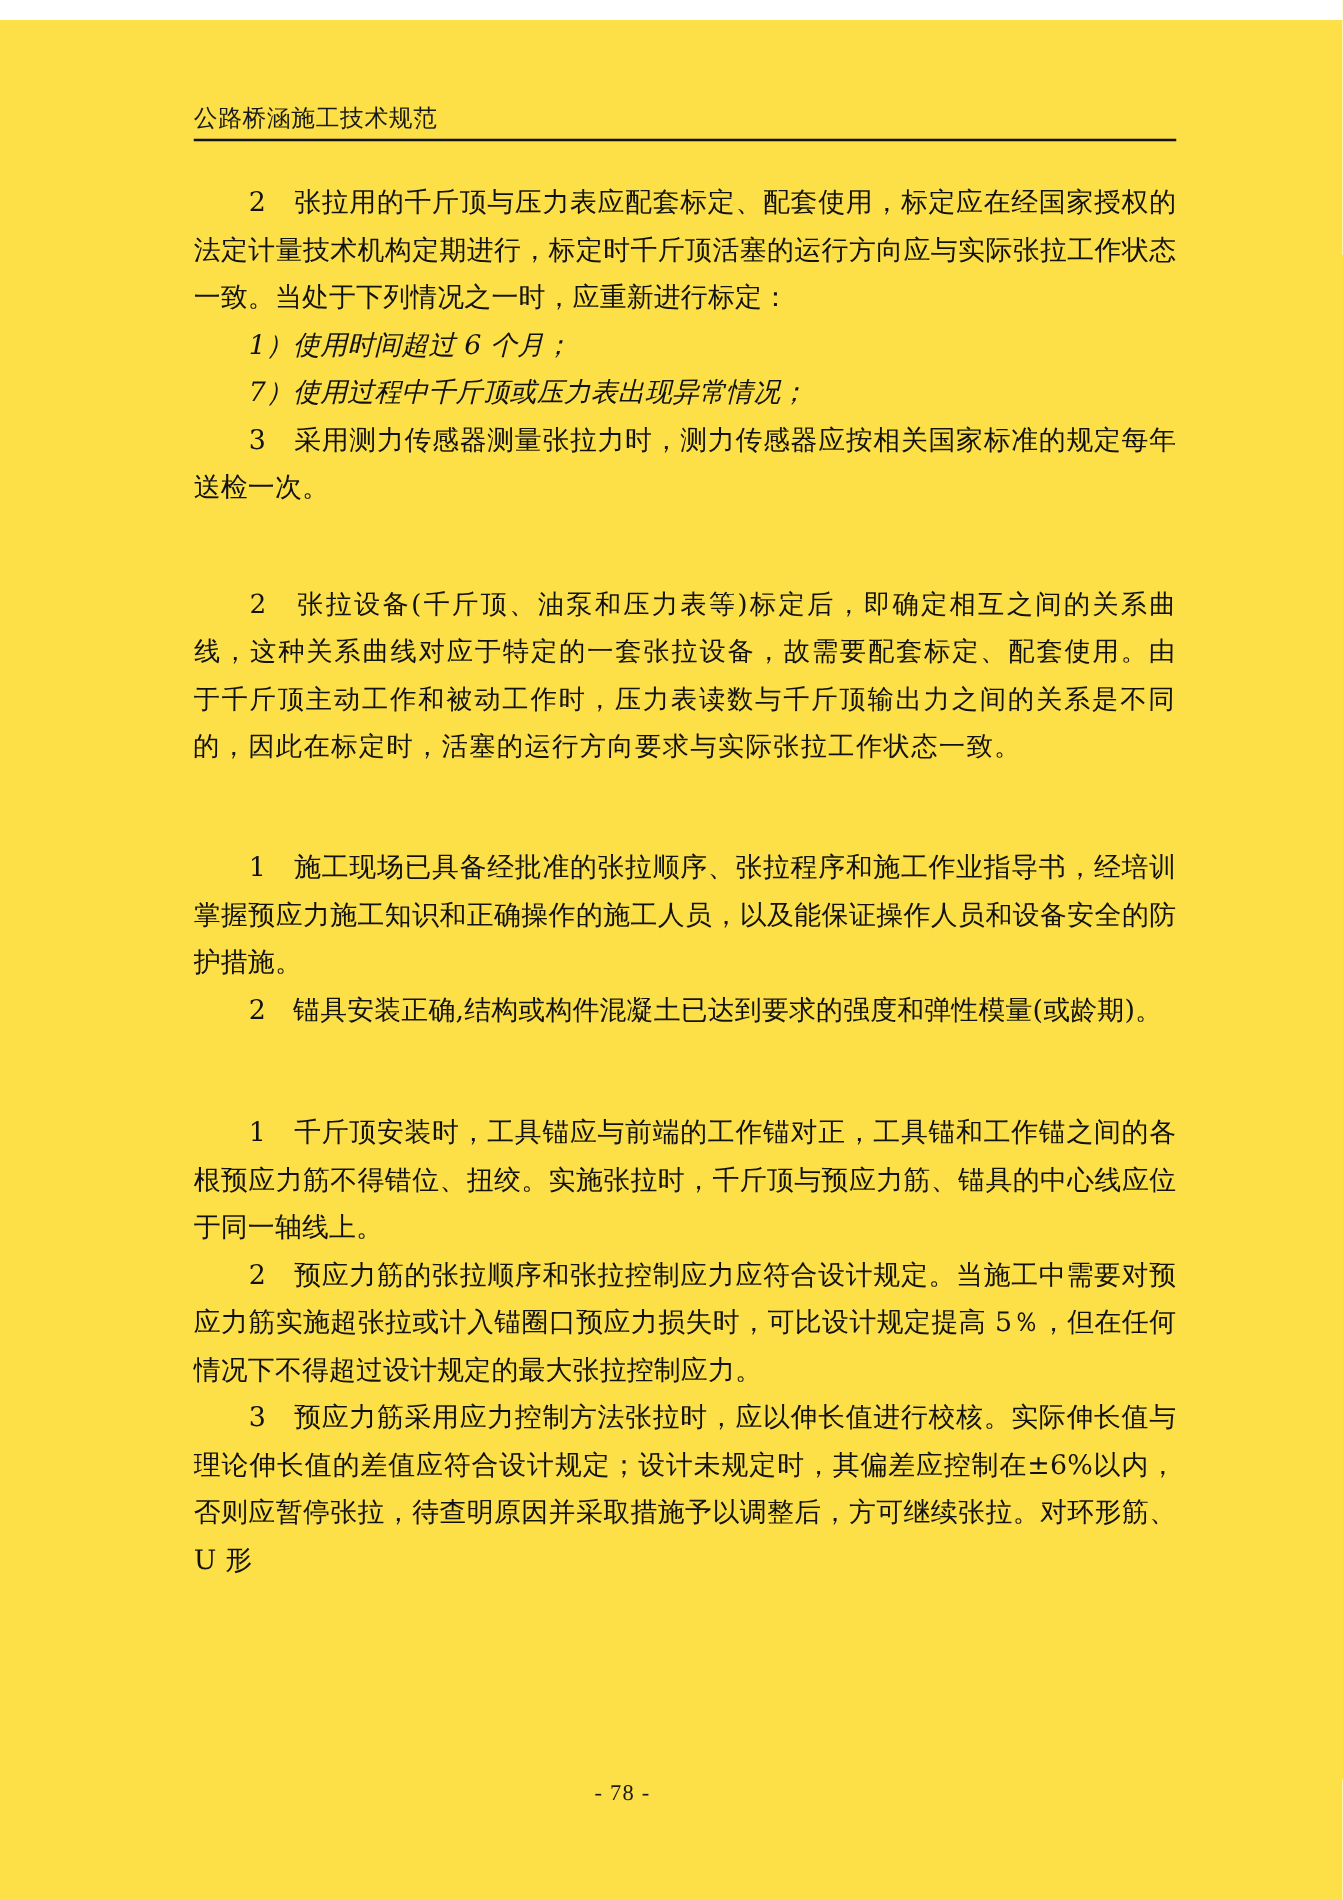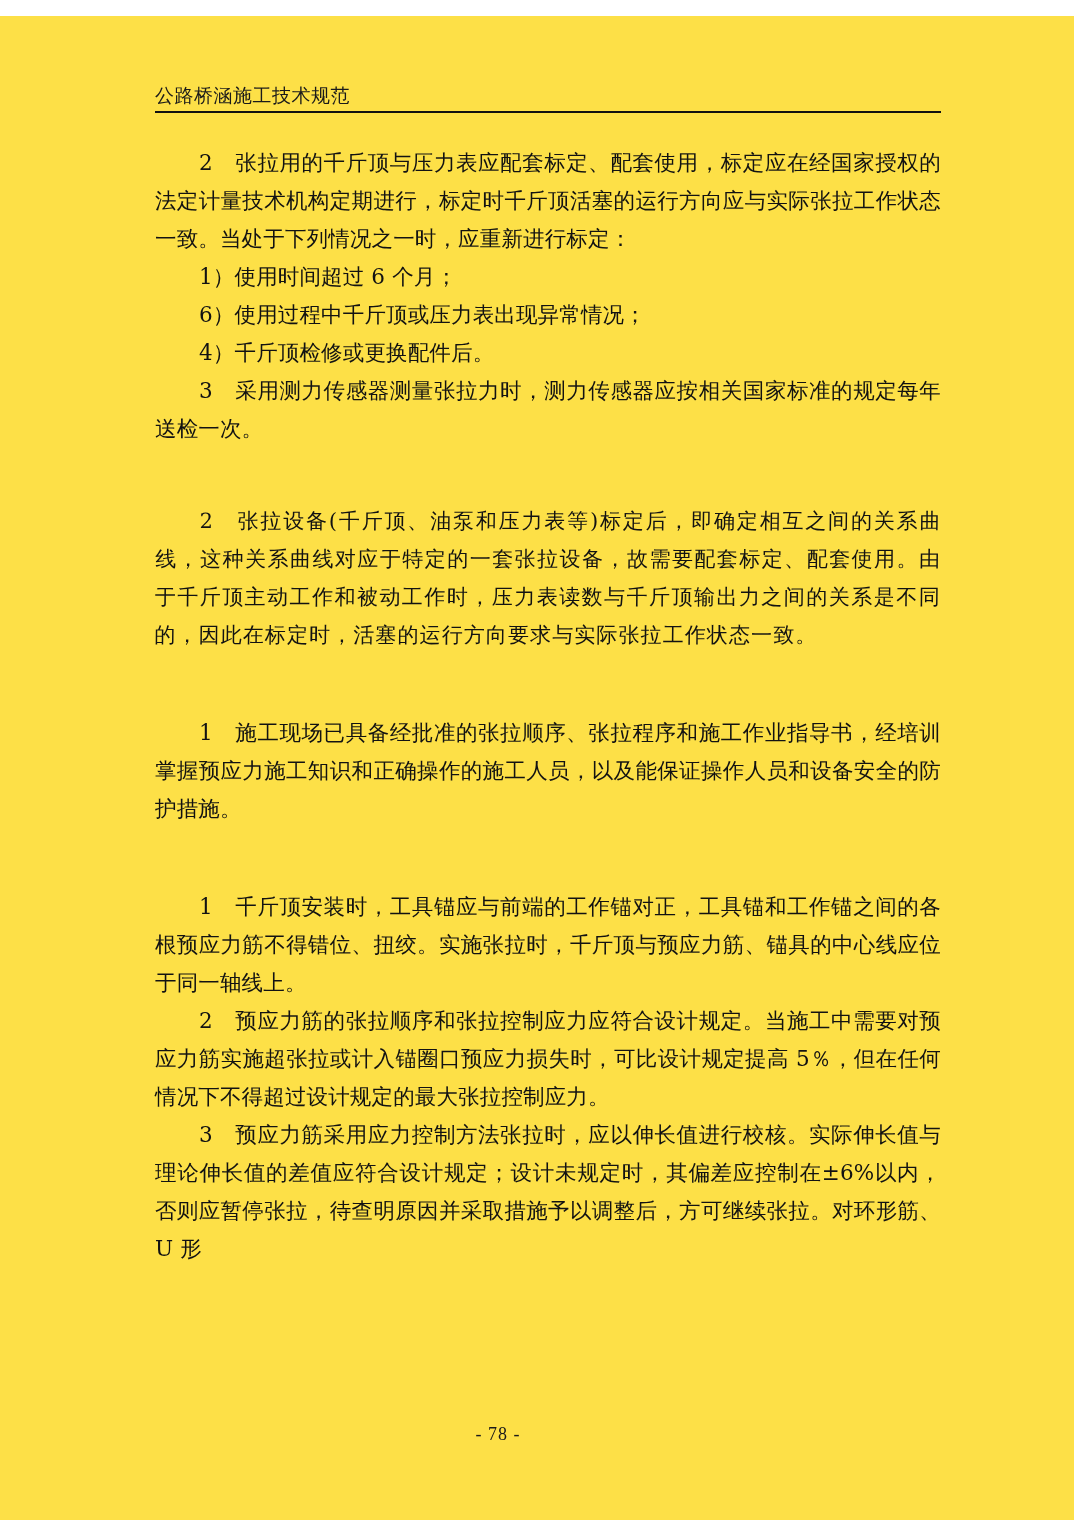--- a/index.html
+++ b/index.html
@@ -62,21 +62,21 @@
     text-justify: inter-ideograph;
     color: #121212;
     margin: 0;
     letter-spacing: 0.15px;
   }
   
   .indent2 { text-indent: 44px; }
   
   .indent-head { text-indent: 27px; }
   
-  .indent-sub { text-indent: 44px; }
+  .indent-sub { text-indent: 44px; font-style: italic; }
   .clause-no {
     font-weight: bold;
     font-family: "Liberation Serif", "DejaVu Serif", serif;
     letter-spacing: 0;
   }
 
   
   .kai {
     font-family: "DejaVu Serif", "Liberation Serif", serif;
     font-size: 21px;
@@ -126,34 +126,34 @@
   <div class="header">
     <div class="header-title">公路桥涵施工技术规范</div>
     <div class="header-rule"></div>
   </div>
 
   <div class="content">
 
     <p class="p indent2">2　张拉用的千斤顶与压力表应配套标定、配套使用，标定应在经国家授权的法定计量技术机构定期进行，标定时千斤顶活塞的运行方向应与实际张拉工作状态一致。当处于下列情况之一时，应重新进行标定：</p>
 
     <p class="p indent-sub">1）使用时间超过 6 个月；</p>
-    <p class="p indent-sub">6）使用过程中千斤顶或压力表出现异常情况；</p>
-    <p class="p indent-sub">4）千斤顶检修或更换配件后。</p>
+    <p class="p indent-sub">7）使用过程中千斤顶或压力表出现异常情况；</p>
 
     <p class="p indent2">3　采用测力传感器测量张拉力时，测力传感器应按相关国家标准的规定每年送检一次。</p>
 
     <div class="gap-lg"></div>
 
 
     <p class="kai indent2">2　张拉设备(千斤顶、油泵和压力表等)标定后，即确定相互之间的关系曲线，这种关系曲线对应于特定的一套张拉设备，故需要配套标定、配套使用。由于千斤顶主动工作和被动工作时，压力表读数与千斤顶输出力之间的关系是不同的，因此在标定时，活塞的运行方向要求与实际张拉工作状态一致。</p>
 
     <div class="gap-xl"></div>
 
 
     <p class="p indent2">1　施工现场已具备经批准的张拉顺序、张拉程序和施工作业指导书，经培训掌握预应力施工知识和正确操作的施工人员，以及能保证操作人员和设备安全的防护措施。</p>
+    <p class="p indent2">2　锚具安装正确,结构或构件混凝土已达到要求的强度和弹性模量(或龄期)。</p>
 
     <div class="gap-xl"></div>
 
 
     <p class="p indent2">1　千斤顶安装时，工具锚应与前端的工作锚对正，工具锚和工作锚之间的各根预应力筋不得错位、扭绞。实施张拉时，千斤顶与预应力筋、锚具的中心线应位于同一轴线上。</p>
     <p class="p indent2">2　预应力筋的张拉顺序和张拉控制应力应符合设计规定。当施工中需要对预应力筋实施超张拉或计入锚圈口预应力损失时，可比设计规定提高 5％，但在任何情况下不得超过设计规定的最大张拉控制应力。</p>
     <p class="p indent2">3　预应力筋采用应力控制方法张拉时，应以伸长值进行校核。实际伸长值与理论伸长值的差值应符合设计规定；设计未规定时，其偏差应控制在±6%以内，否则应暂停张拉，待查明原因并采取措施予以调整后，方可继续张拉。对环形筋、U 形</p>
 
   </div>
 

